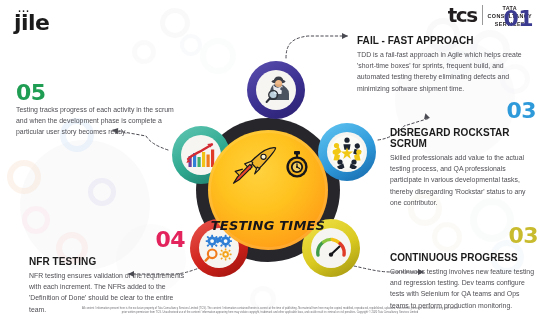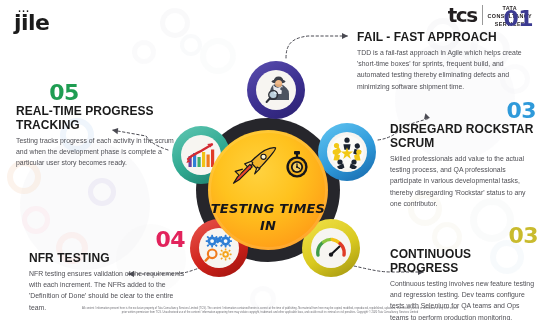--- a/index.html
+++ b/index.html
@@ -58,22 +58,22 @@
     font-family:"Liberation Sans", sans-serif;
   }
 
   
   .block { position:absolute; }
   .num {
     font-size:22px; font-weight:bold; letter-spacing:-.5px;
     line-height:1; font-family:"DejaVu Sans", sans-serif;
   }
   .bhead {
-    font-size:12px; font-weight:bold; color:#1b1b1b;
-    letter-spacing:.05px; margin-bottom:3px;
+    font-size:10px; font-weight:bold; color:#1b1b1b;
+    letter-spacing:.05px; margin-top:5px; margin-bottom:3px;
   }
   .bbody {
     font-size:6.9px; line-height:1.62; color:#4f4f55;
   }
 
   
   .b-right .num { text-align:right; }
   
   .b-left  .num { text-align:right; }
 
@@ -209,22 +209,21 @@
     <div class="bbody">Continuous testing involves new feature testing and regression testing. Dev teams configure tests with Selenium for QA teams and Ops teams to perform production monitoring.</div>
   </div>
 
   <div class="block b-left" style="left:29px;top:229px;width:156px;">
     <div class="num" style="color:#e2235c;">04</div>
     <div class="bhead">NFR TESTING</div>
     <div class="bbody">NFR testing ensures validation of the requirements with each increment. The NFRs added to the 'Definition of Done' should be clear to the entire team.</div>
   </div>
 
   <div class="block b-left" style="left:16px;top:82px;width:163px;">
-    <div class="num" style="color:#1f9d52;text-align:center;width:96px;">05</div>
-    <div class="bhead">REAL-TIME PROGRESS TRACKING</div>
+    <div class="num" style="color:#1f9d52;text-align:left;width:96px;">05</div>
     <div class="bbody">Testing tracks progress of each activity in the scrum and when the development phase is complete a particular user story becomes ready.</div>
   </div>
 
   <div id="hub-ring"></div>
 
   <div class="node" id="node-01">
     <div class="inner">
       <svg width="32" height="32" viewBox="0 0 32 32">
         <ellipse cx="18.5" cy="7.5" rx="7" ry="2.1" fill="#3c3f48"></ellipse>
         <path d="M13.6 7.6 Q14.2 2.6 18.6 2.6 Q23 2.6 23.5 7.6 Z" fill="#3c3f48"></path>
@@ -370,21 +369,20 @@
         <circle cx="13" cy="17" r="10.6" fill="#15151a"></circle>
         <circle cx="13" cy="17" r="8.2" fill="#f2b01c"></circle>
         <circle cx="13" cy="17" r="6.1" fill="#15151a"></circle>
         <circle cx="13" cy="17" r="4.3" fill="#f6cf63"></circle>
         <path d="M13 17 l0 -3.2 M13 17 l2.6 1.6" stroke="#15151a" stroke-width="1.2" stroke-linecap="round"></path>
         <circle cx="13" cy="17" r="1" fill="#15151a"></circle>
       </svg>
     </div>
     <div id="hub-title">
       <div>TESTING TIMES</div>
-      <div>IN</div>
     </div>
   </div>
 
   <div id="footer">
     <div>All content / information present here is the exclusive property of Tata Consultancy Services Limited (TCS). The content / information contained herein is correct at the time of publishing. No material from here may be copied, modified, reproduced, republished, uploaded, transmitted, posted or distributed in any form without</div>
     <div>prior written permission from TCS. Unauthorized use of the content / information appearing here may violate copyright, trademark and other applicable laws, and could result in criminal or civil penalties. Copyright © 2020 Tata Consultancy Services Limited</div>
   </div>
 
 </div>
 

